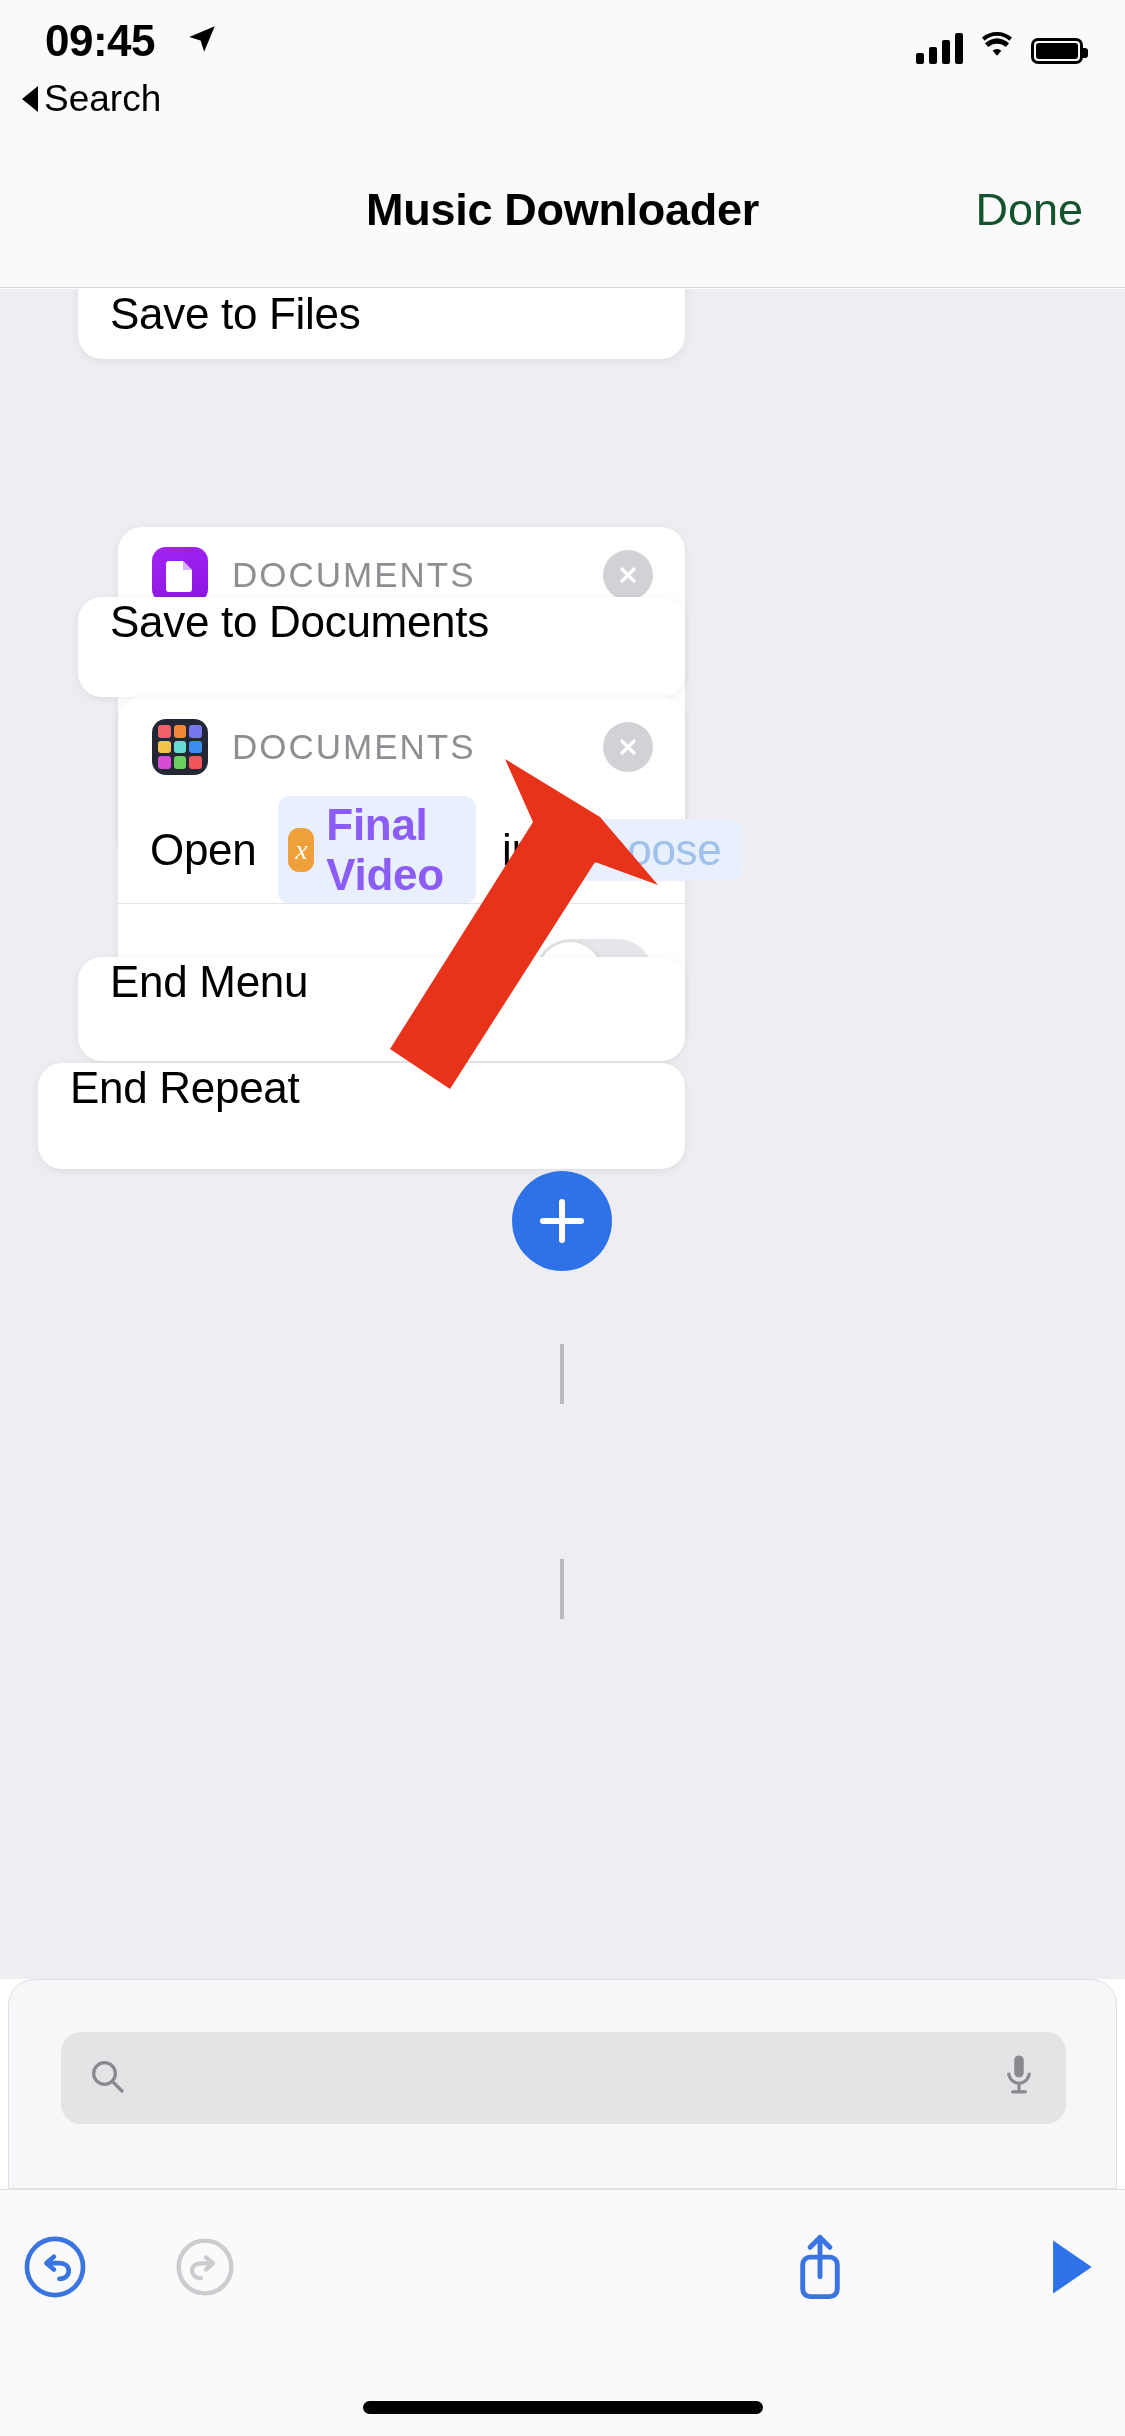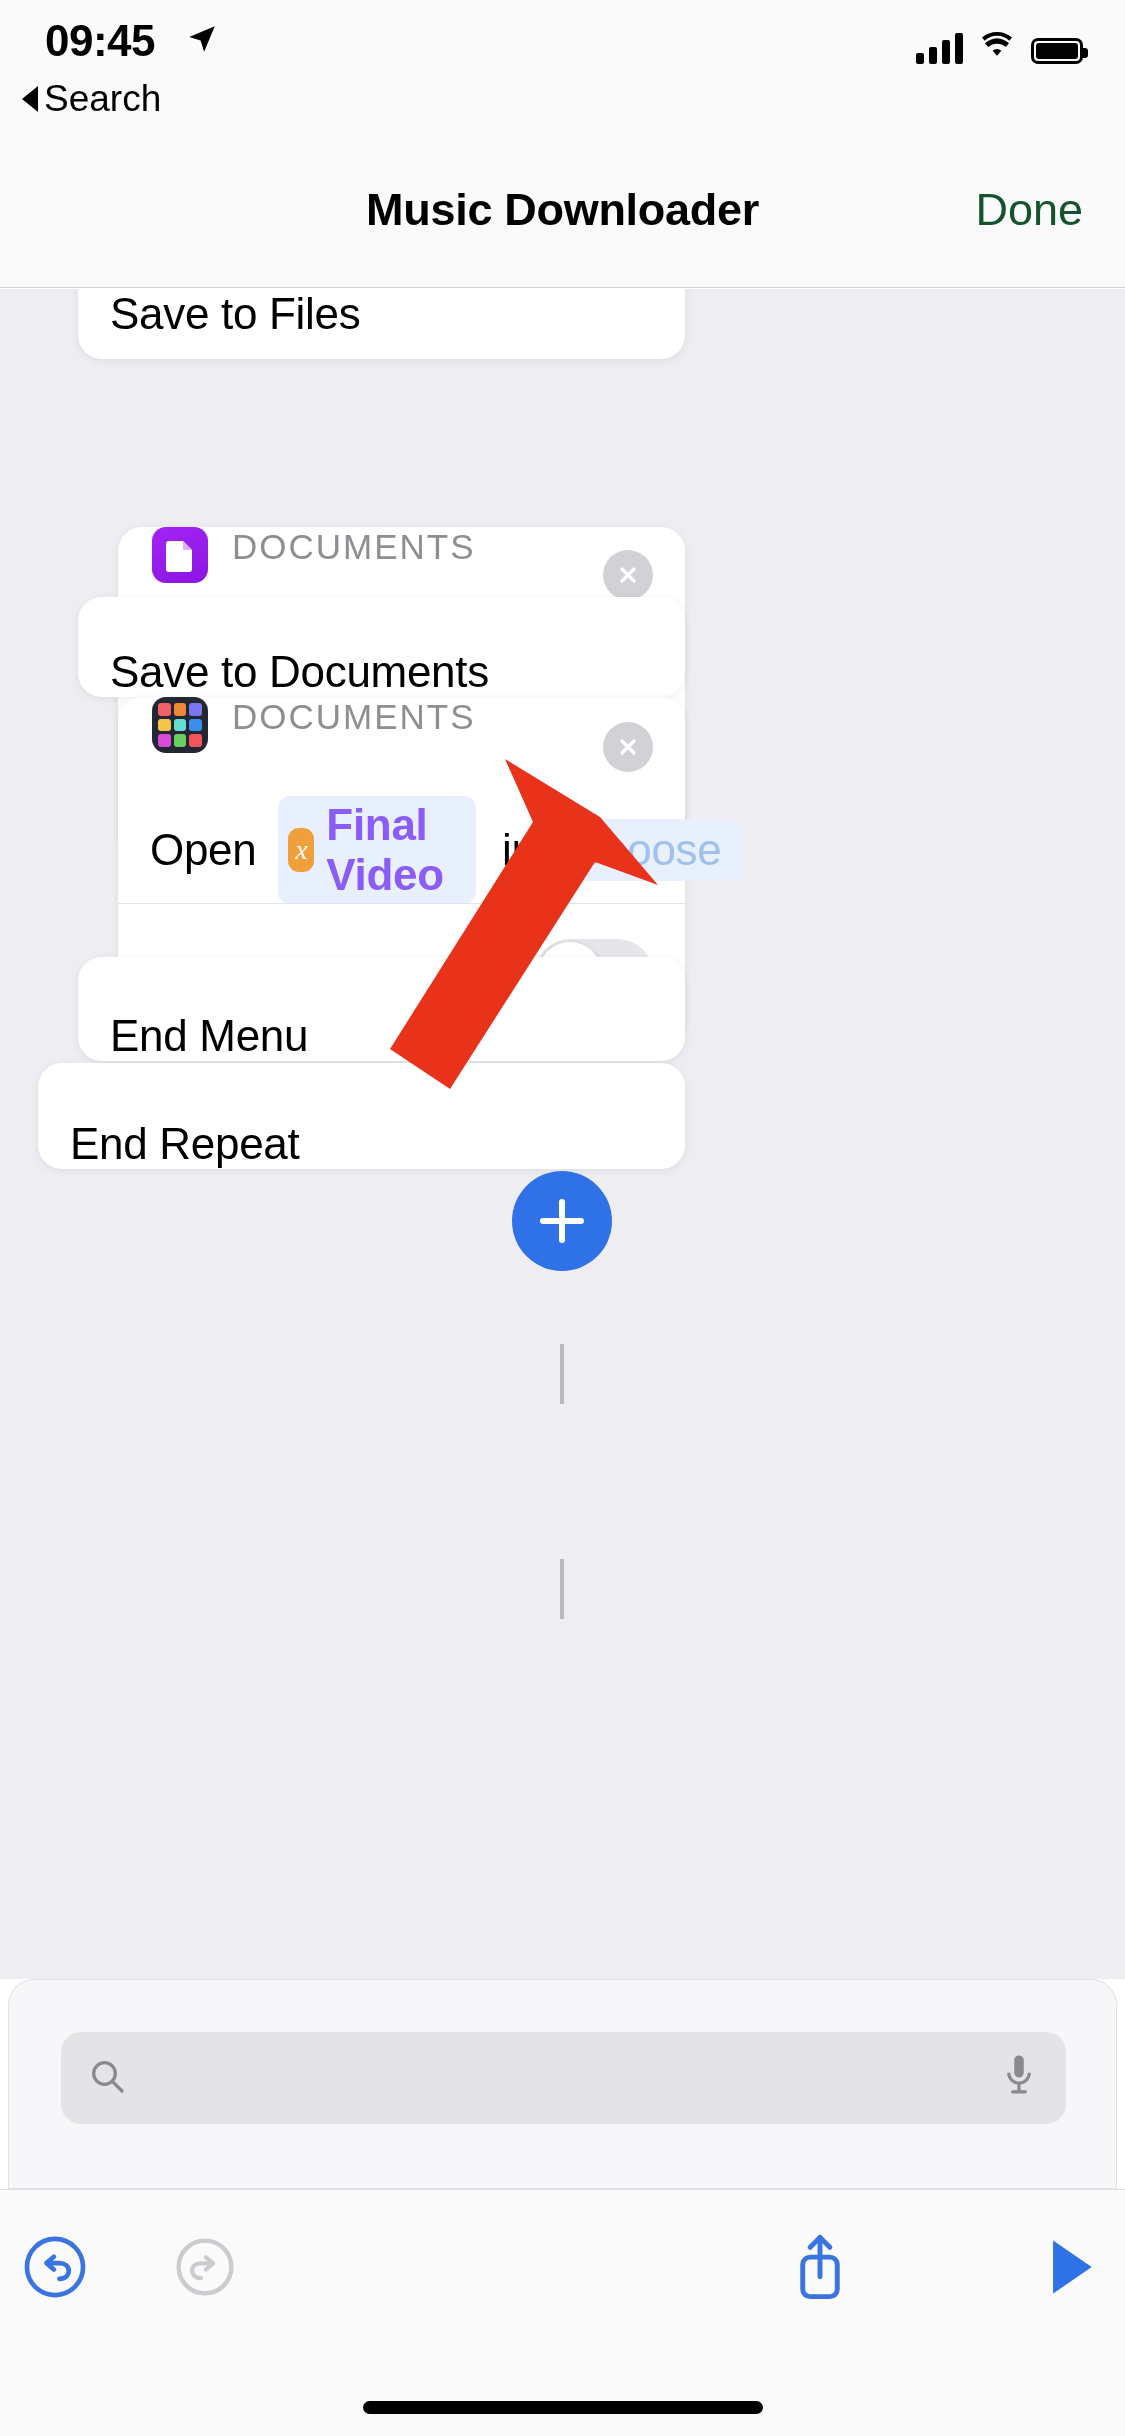--- a/index.html
+++ b/index.html
@@ -73,28 +73,28 @@
   
   .connector{
     position:absolute; left:560px; width:4px; background:#b9b9c0;
   }
 
   .card{
     position:absolute; background:#fff; border-radius:24px;
     box-shadow:0 2px 8px rgba(0,0,0,0.07);
   }
   .simple-card{
-    display:flex; align-items:flex-end;
+    display:flex; align-items:flex-start;
     font-size:44px; font-weight:400; color:#000; padding-left:32px;
     letter-spacing:-0.3px;
   }
 
   
   .card-head{
-    height:96px; display:flex; align-items:flex-start; padding-left:34px; position:relative;
+    height:96px; display:flex; align-items:center; padding-left:34px; position:relative;
   }
   .app-icon{ width:56px;height:56px;border-radius:14px; flex:0 0 auto; position:relative; overflow:hidden;}
   .app-label{
     margin-left:24px; font-size:35px; color:#8e8e93; letter-spacing:2px; font-weight:400;
   }
   .close-btn{
     position:absolute; right:32px; top:50%; transform:translateY(-50%);
     width:50px;height:50px;border-radius:50%; background:#d1d1d6;
     display:flex;align-items:center;justify-content:center;
   }

